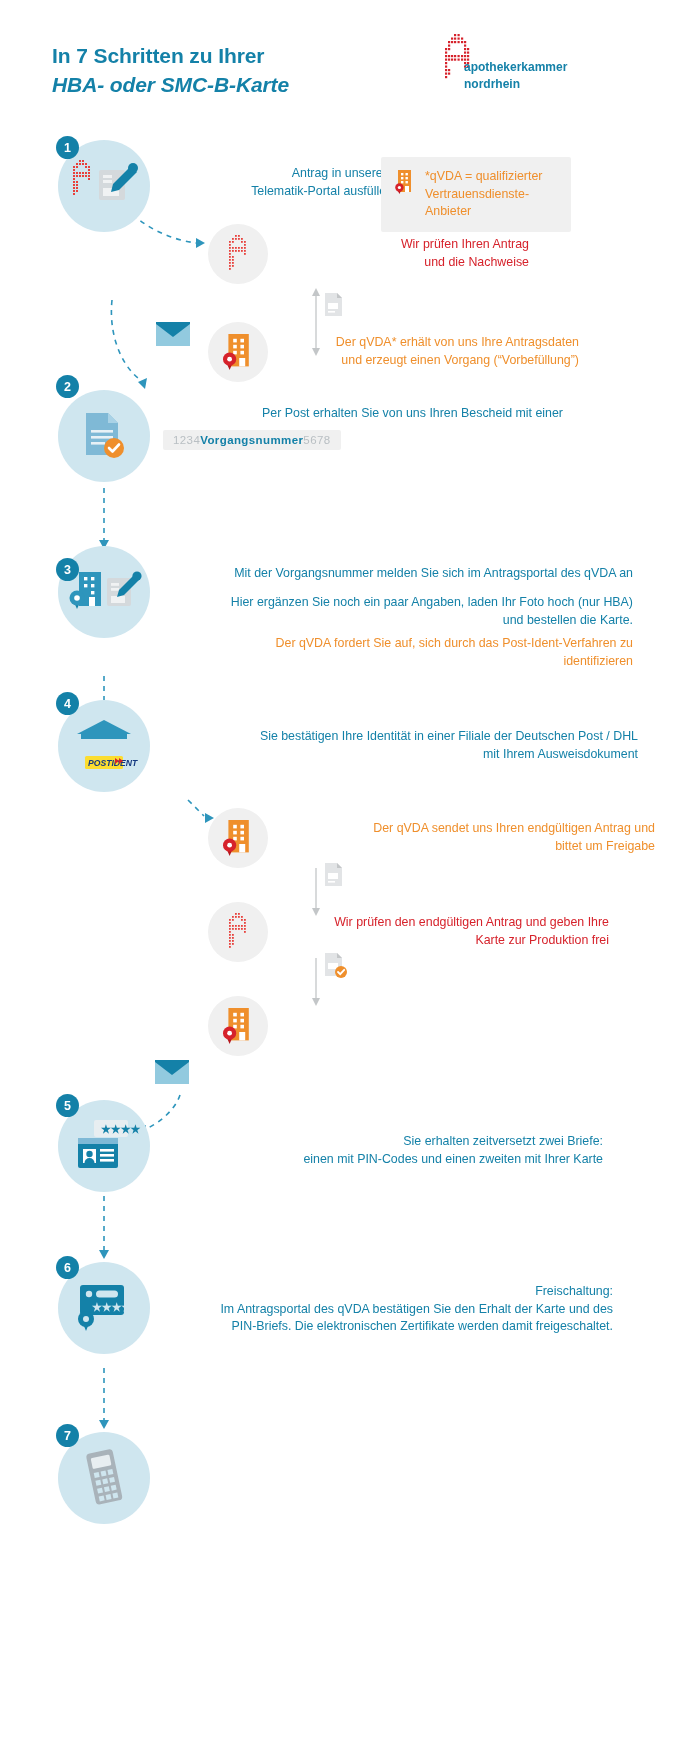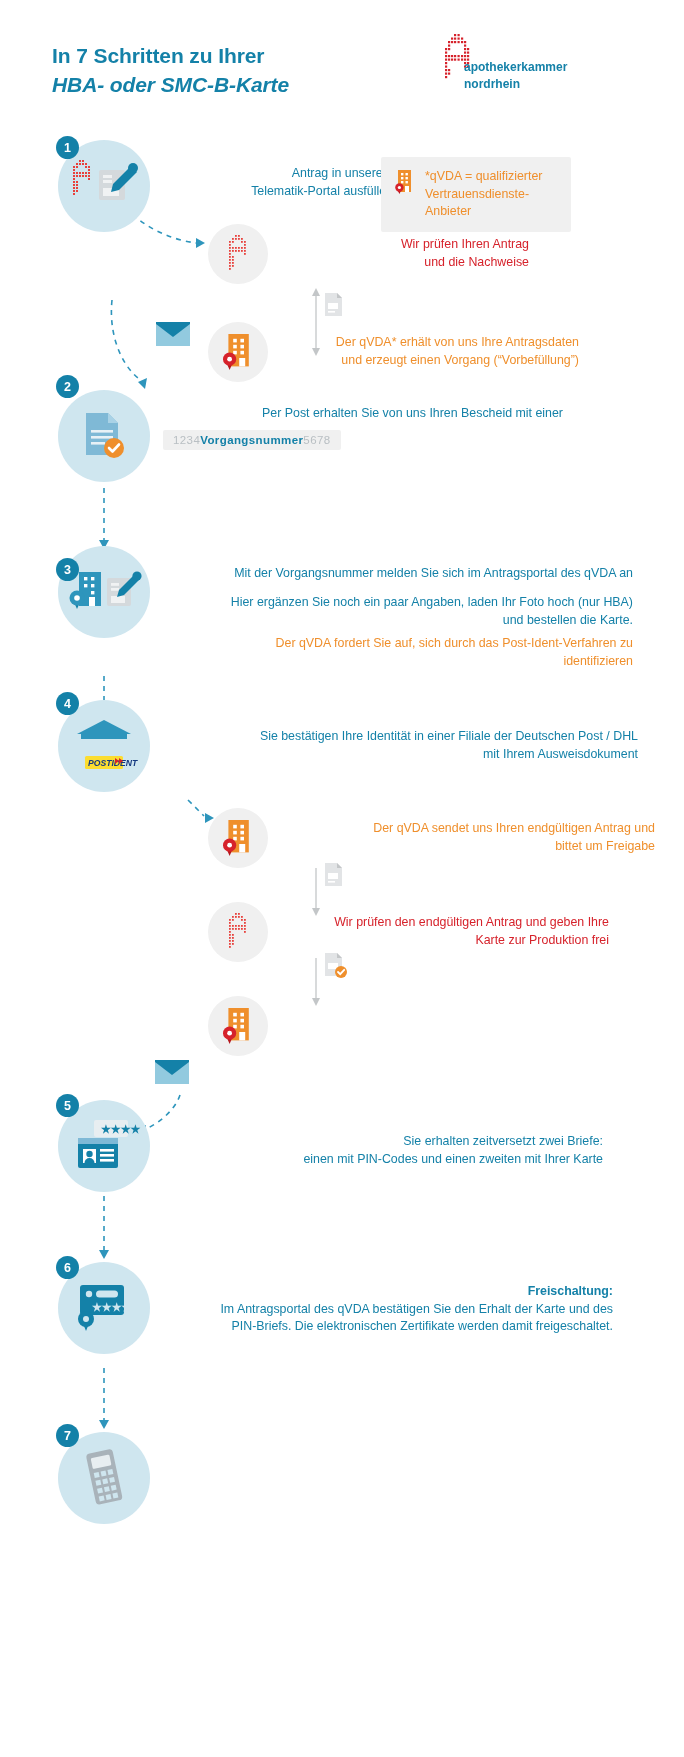--- a/index.html
+++ b/index.html
@@ -539,21 +539,21 @@
       <circle cx="21" cy="17" r="3.2" fill="#cfe6ef"></circle>
       <rect x="28" y="13.5" width="22" height="7" rx="3.5" fill="#cfe6ef"></rect>
       <text x="24" y="34" font-family="Liberation Sans, sans-serif" font-size="11" font-weight="bold" fill="#cfe6ef">★★★★</text>
       <path d="M14,44 l4,10 4,-10 z" fill="#1481a8"></path>
       <circle cx="18" cy="42" r="8" fill="#1481a8"></circle>
       <circle cx="18" cy="42" r="3" fill="#cfe6ef"></circle>
     </svg>
   </div>
   <div class="badge" style="left:56px;top:1256px;">6</div>
   <div class="txt blue" style="left:163px;top:1283px;width:450px;">
-    <div style="font-weight:bold;">Freischaltung:</div>
+    <div style="font-weight:normal;">Freischaltung:</div>
     <div>Im Antragsportal des qVDA bestätigen Sie den Erhalt der Karte und des</div>
     <div>PIN-Briefs. Die elektronischen Zertifikate werden damit freigeschaltet.</div>
   </div>
 
   <div class="circle" style="left:58px;top:1432px;width:92px;height:92px;">
     <svg width="48" height="62" viewBox="0 0 48 62">
       <g transform="rotate(-12 24 31)">
         <rect x="11" y="4" width="27" height="52" rx="4" fill="#a9b3ba"></rect>
         <rect x="15" y="9" width="19" height="11" rx="1.5" fill="#e8eef1"></rect>
         <g fill="#cfe6ef">

